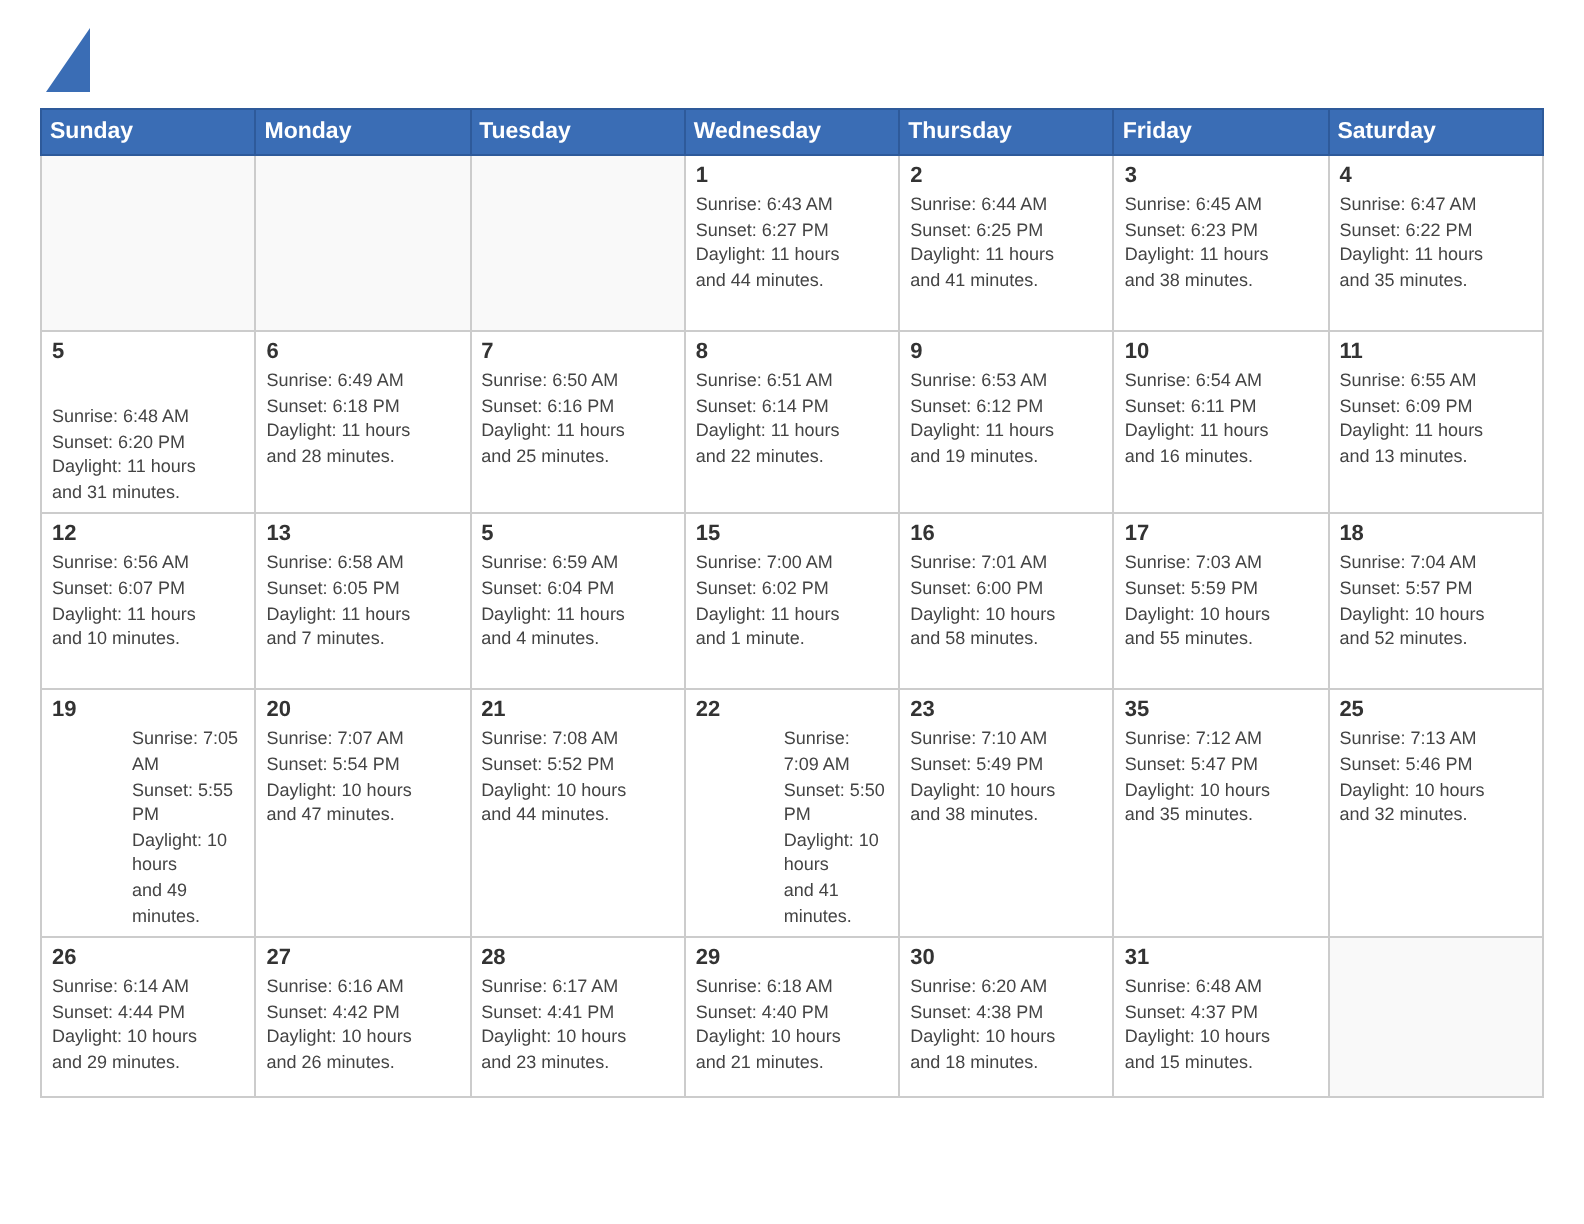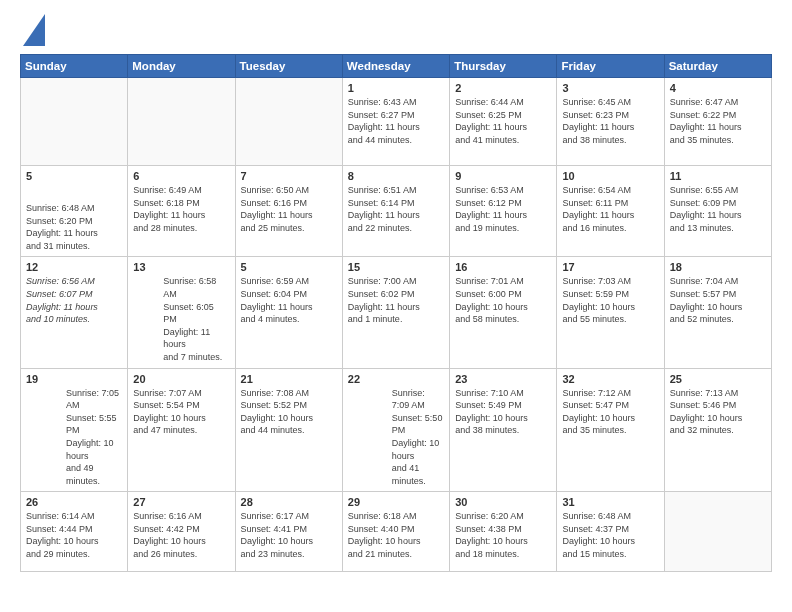--- a/index.html
+++ b/index.html
@@ -213,28 +213,28 @@
             <span class="day-number">11</span>
             <div class="day-info" style="white-space: pre-line;">Sunrise: 6:55 AM
 Sunset: 6:09 PM
 Daylight: 11 hours
 and 13 minutes.</div>
           </td>
         </tr>
         <tr>
           <td>
             <span class="day-number">12</span>
-            <div class="day-info" style="white-space: pre-line; font-style: italic;">Sunrise: 6:56 AM
+            <div class="day-info" style="white-space: pre-line;">Sunrise: 6:56 AM
 Sunset: 6:07 PM
 Daylight: 11 hours
 and 10 minutes.</div>
           </td>
           <td>
             <span class="day-number">13</span>
-            <div class="day-info" style="white-space: pre-line; margin-left: 30px;">Sunrise: 6:58 AM
+            <div class="day-info" style="white-space: pre-line;">Sunrise: 6:58 AM
 Sunset: 6:05 PM
 Daylight: 11 hours
 and 7 minutes.</div>
           </td>
           <td>
             <span class="day-number">5</span>
             <div class="day-info" style="white-space: pre-line;">Sunrise: 6:59 AM
 Sunset: 6:04 PM
 Daylight: 11 hours
 and 4 minutes.</div>
@@ -298,21 +298,21 @@
 and 41 minutes.</div>
           </td>
           <td>
             <span class="day-number">23</span>
             <div class="day-info" style="white-space: pre-line;">Sunrise: 7:10 AM
 Sunset: 5:49 PM
 Daylight: 10 hours
 and 38 minutes.</div>
           </td>
           <td>
-            <span class="day-number">32</span>
+            <span class="day-number">35</span>
             <div class="day-info" style="white-space: pre-line;">Sunrise: 7:12 AM
 Sunset: 5:47 PM
 Daylight: 10 hours
 and 35 minutes.</div>
           </td>
           <td>
             <span class="day-number">25</span>
             <div class="day-info" style="white-space: pre-line;">Sunrise: 7:13 AM
 Sunset: 5:46 PM
 Daylight: 10 hours

